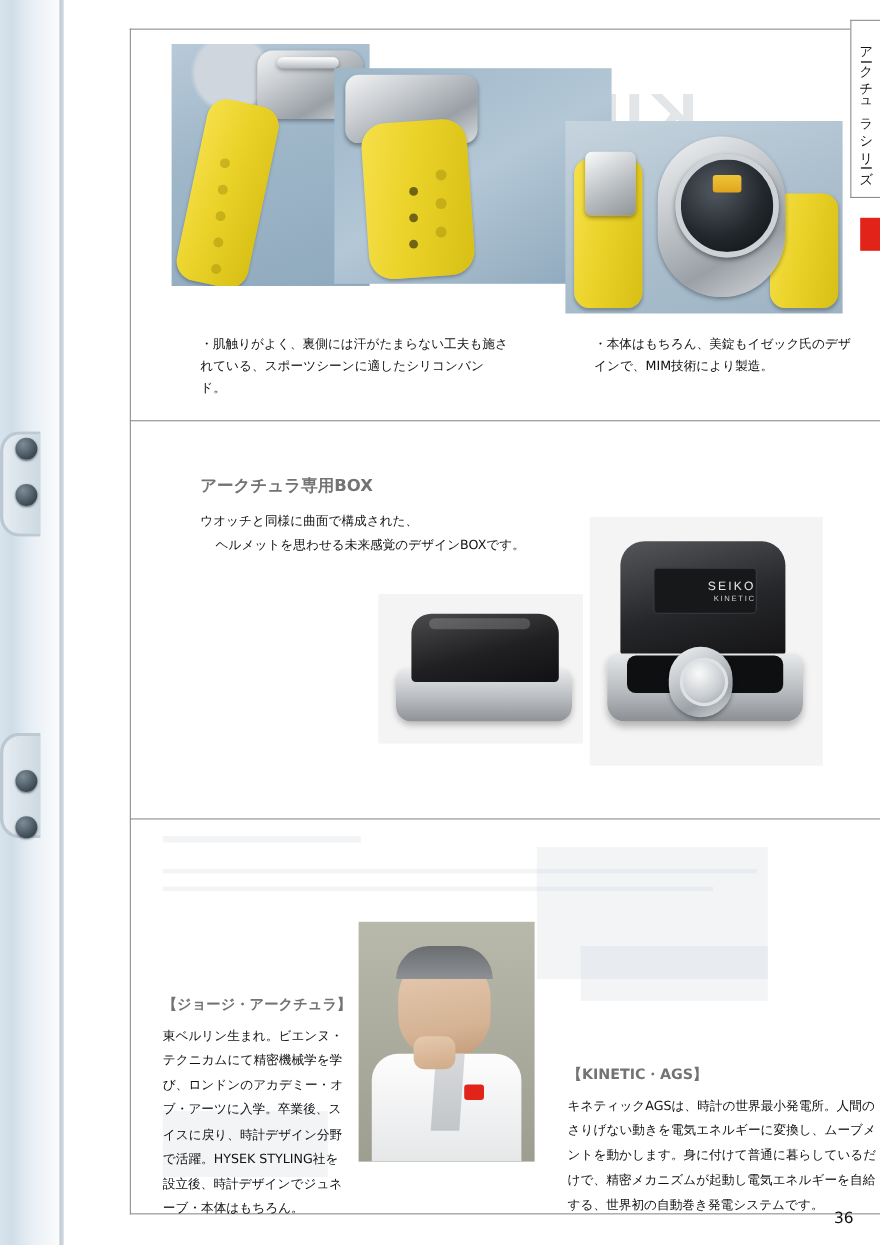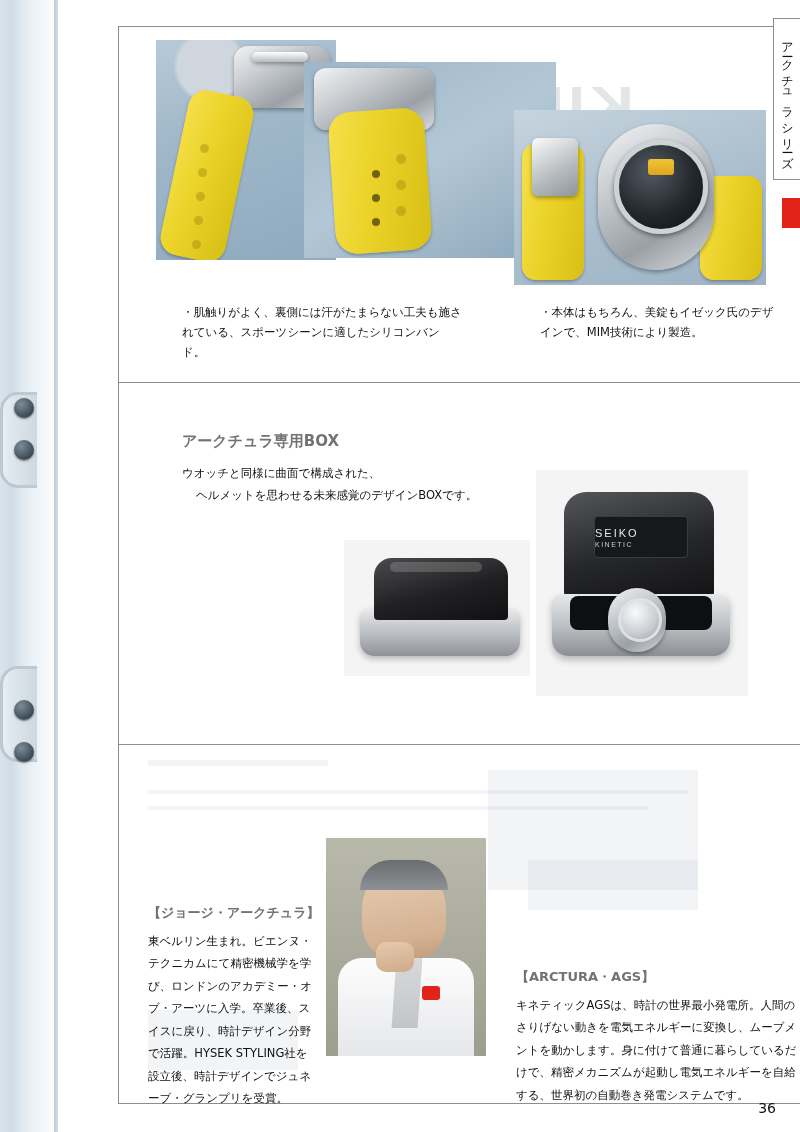--- a/index.html
+++ b/index.html
@@ -211,39 +211,39 @@
   <div class="body-text" style="left:124px;top:462px;width:520px;">ウオッチと同様に曲面で構成された、</div>
 
   <div class="photo ph-box-closed">
     <div style="position:absolute;left:16px;top:68px;width:160px;height:48px;border-radius:10px 10px 14px 14px;background:linear-gradient(180deg,#e9eaec,#b9bdc1 55%,#8e9296);box-shadow:0 3px 6px rgba(0,0,0,.25);"></div>
     <div style="position:absolute;left:30px;top:18px;width:134px;height:62px;border-radius:18px 18px 4px 4px;background:linear-gradient(165deg,#4b4b4d 0%,#202022 55%,#111113 100%);"></div>
     <div style="position:absolute;left:46px;top:22px;width:92px;height:10px;border-radius:6px;background:rgba(255,255,255,.18);"></div>
   </div>
 
   <div class="photo ph-box-open">
     <div style="position:absolute;left:28px;top:22px;width:150px;height:104px;border-radius:22px 22px 4px 4px;background:linear-gradient(165deg,#55565a 0%,#26272a 55%,#141416 100%);"></div>
-    <div style="position:absolute;left:58px;top:46px;width:92px;height:40px;border-radius:4px;background:#17181a;border:1px solid #3a3b3e;display:flex;flex-direction:column;align-items:flex-start;justify-content:center;">
+    <div style="position:absolute;left:58px;top:46px;width:92px;height:40px;border-radius:4px;background:#17181a;border:1px solid #3a3b3e;display:flex;flex-direction:column;align-items:flex-end;justify-content:center;">
       <span style="color:#e8e8e8;font-size:11px;letter-spacing:2px;font-family:'Liberation Sans',sans-serif;">SEIKO</span>
       <span style="color:#cfcfcf;font-size:7px;letter-spacing:1.5px;font-family:'Liberation Sans',sans-serif;margin-top:2px;">KINETIC</span>
     </div>
     <div style="position:absolute;left:16px;top:124px;width:178px;height:62px;border-radius:10px 10px 16px 16px;background:linear-gradient(180deg,#e7e9ea,#b4b8bc 60%,#8b8f93);box-shadow:0 4px 7px rgba(0,0,0,.25);"></div>
     <div style="position:absolute;left:34px;top:126px;width:142px;height:34px;border-radius:8px;background:#0e0f11;"></div>
     <div class="silver-case" style="left:72px;top:118px;width:58px;height:64px;border-radius:30px;"></div>
     <div style="position:absolute;left:82px;top:128px;width:38px;height:38px;border-radius:50%;background:radial-gradient(circle at 38% 30%,#fafafa,#c9cdd1 60%,#9aa0a5);border:3px solid #dfe2e5;"></div>
   </div>
 
   <div class="photo ph-portrait">
     <div style="position:absolute;left:36px;top:28px;width:84px;height:96px;border-radius:42px 42px 38px 38px;background:linear-gradient(170deg,#e8cdb4,#d5b394 70%,#c09a78);"></div>
     <div style="position:absolute;left:34px;top:22px;width:88px;height:30px;border-radius:44px 44px 0 0;background:linear-gradient(180deg,#6a6d70,#8d9094);"></div>
     <div style="position:absolute;left:12px;top:120px;width:136px;height:98px;border-radius:24px 24px 0 0;background:linear-gradient(180deg,#fdfdfd,#e6e7e9);"></div>
     <div style="position:absolute;left:68px;top:120px;width:26px;height:70px;background:linear-gradient(180deg,#d7d9db,#c3c6c9);transform:skewX(-4deg);"></div>
     <div style="position:absolute;left:96px;top:148px;width:18px;height:14px;border-radius:3px;background:#e2231a;"></div>
     <div style="position:absolute;left:50px;top:104px;width:38px;height:30px;border-radius:10px;background:linear-gradient(170deg,#e6c9ae,#cfab88);"></div>
   </div>
 
   <div class="heading" style="left:90px;top:904px;font-size:13px;">【ジョージ・アークチュラ】</div>
-  <div class="body-text" style="left:90px;top:930px;width:168px;">東ベルリン生まれ。ビエンヌ・テクニカムにて精密機械学を学び、ロンドンのアカデミー・オブ・アーツに入学。卒業後、スイスに戻り、時計デザイン分野で活躍。HYSEK STYLING社を設立後、時計デザインでジュネーブ・グランプリを受賞。</div>
-
-  <div class="heading" style="left:458px;top:968px;font-size:13px;">【ARCTURA・AGS】</div>
+  <div class="body-text" style="left:90px;top:930px;width:168px;">東ベルリン生まれ。ビエンヌ・テクニカムにて精密機械学を学び、ロンドンのアカデミー・オブ・アーツに入学。卒業後、スイスに戻り、時計デザイン分野で活躍。HYSEK STYLING社を設立後、時計デザインでジュネーブ・本体はもちろん。</div>
+
+  <div class="heading" style="left:458px;top:968px;font-size:13px;">【KINETIC・AGS】</div>
   <div class="body-text" style="left:458px;top:994px;width:286px;">キネティックAGSは、時計の世界最小発電所。人間のさりげない動きを電気エネルギーに変換し、ムーブメントを動かします。身に付けて普通に暮らしているだけで、精密メカニズムが起動し電気エネルギーを自給する、世界初の自動巻き発電システムです。</div>
 
   <div class="page-num">36</div>
 </div>
 
 </body></html>

